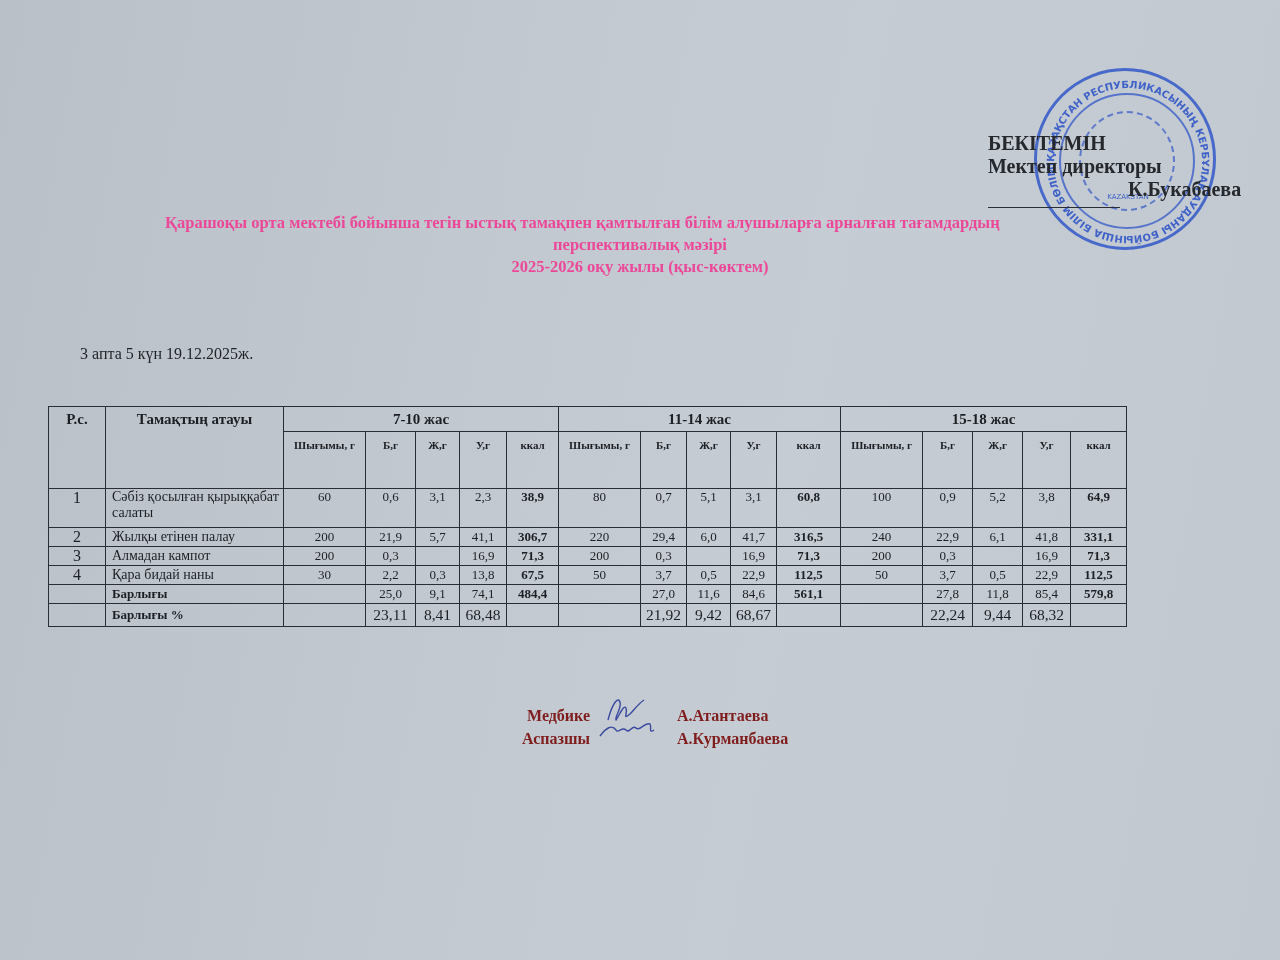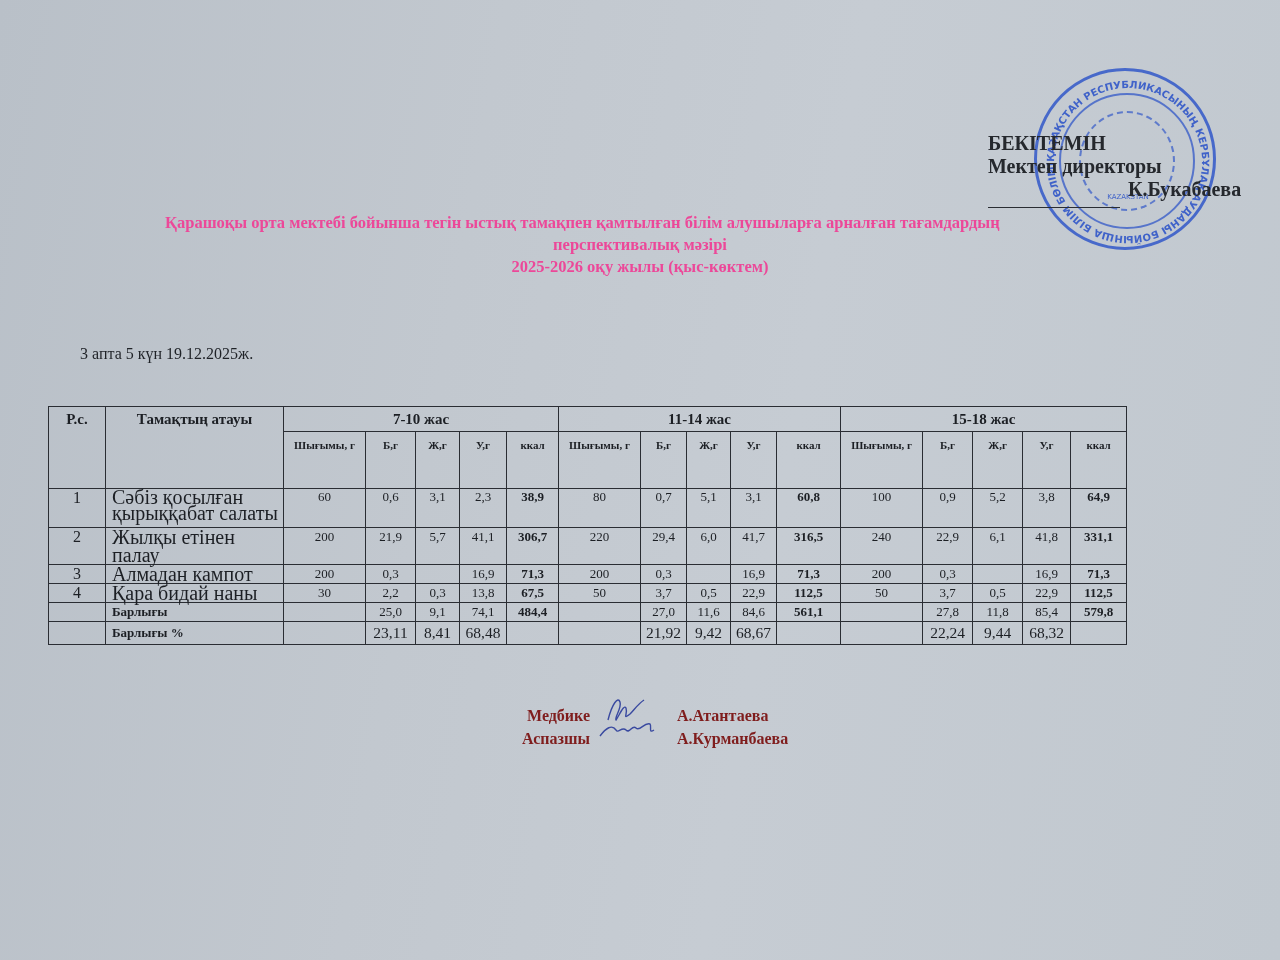--- a/index.html
+++ b/index.html
@@ -41,21 +41,21 @@
     position:absolute; left:48px; top:406px; width:1029px;
     border-collapse:collapse; table-layout:fixed; font-size:13px;
   }
   table.menu td, table.menu th {
     border:1px solid #2a2d33; padding:0 2px; vertical-align:top; text-align:center;
   }
   table.menu th { font-weight:bold; }
   .h-main { font-size:15px; height:24px; line-height:24px; }
   .h-sub { font-size:11px; height:50px; padding-top:6px !important; line-height:14px; }
   td.num-idx { font-size:16px; }
-  td.dish { text-align:left !important; padding-left:6px !important; font-size:20px; line-height:16px; }
+  td.dish { text-align:left !important; padding-left:6px !important; font-size:14px; line-height:16px; }
   td.bold { font-weight:bold; }
   td.pct { font-size:15.5px;margin-left:39px; }
   tr.r1 td { height:38px; }
   tr.rn td { height:18px; line-height:18px; }
   tr.rt td { height:18px; line-height:18px;text-align:center; }
   tr.rp td { height:22px; line-height:22px; }
   .sig {
     position:absolute; top:704px; font-weight:bold; font-size:16px; line-height:23px; color:#7f1d1d;
   }
   .sig.roles { left:500px; text-align:right; width:90px; }

